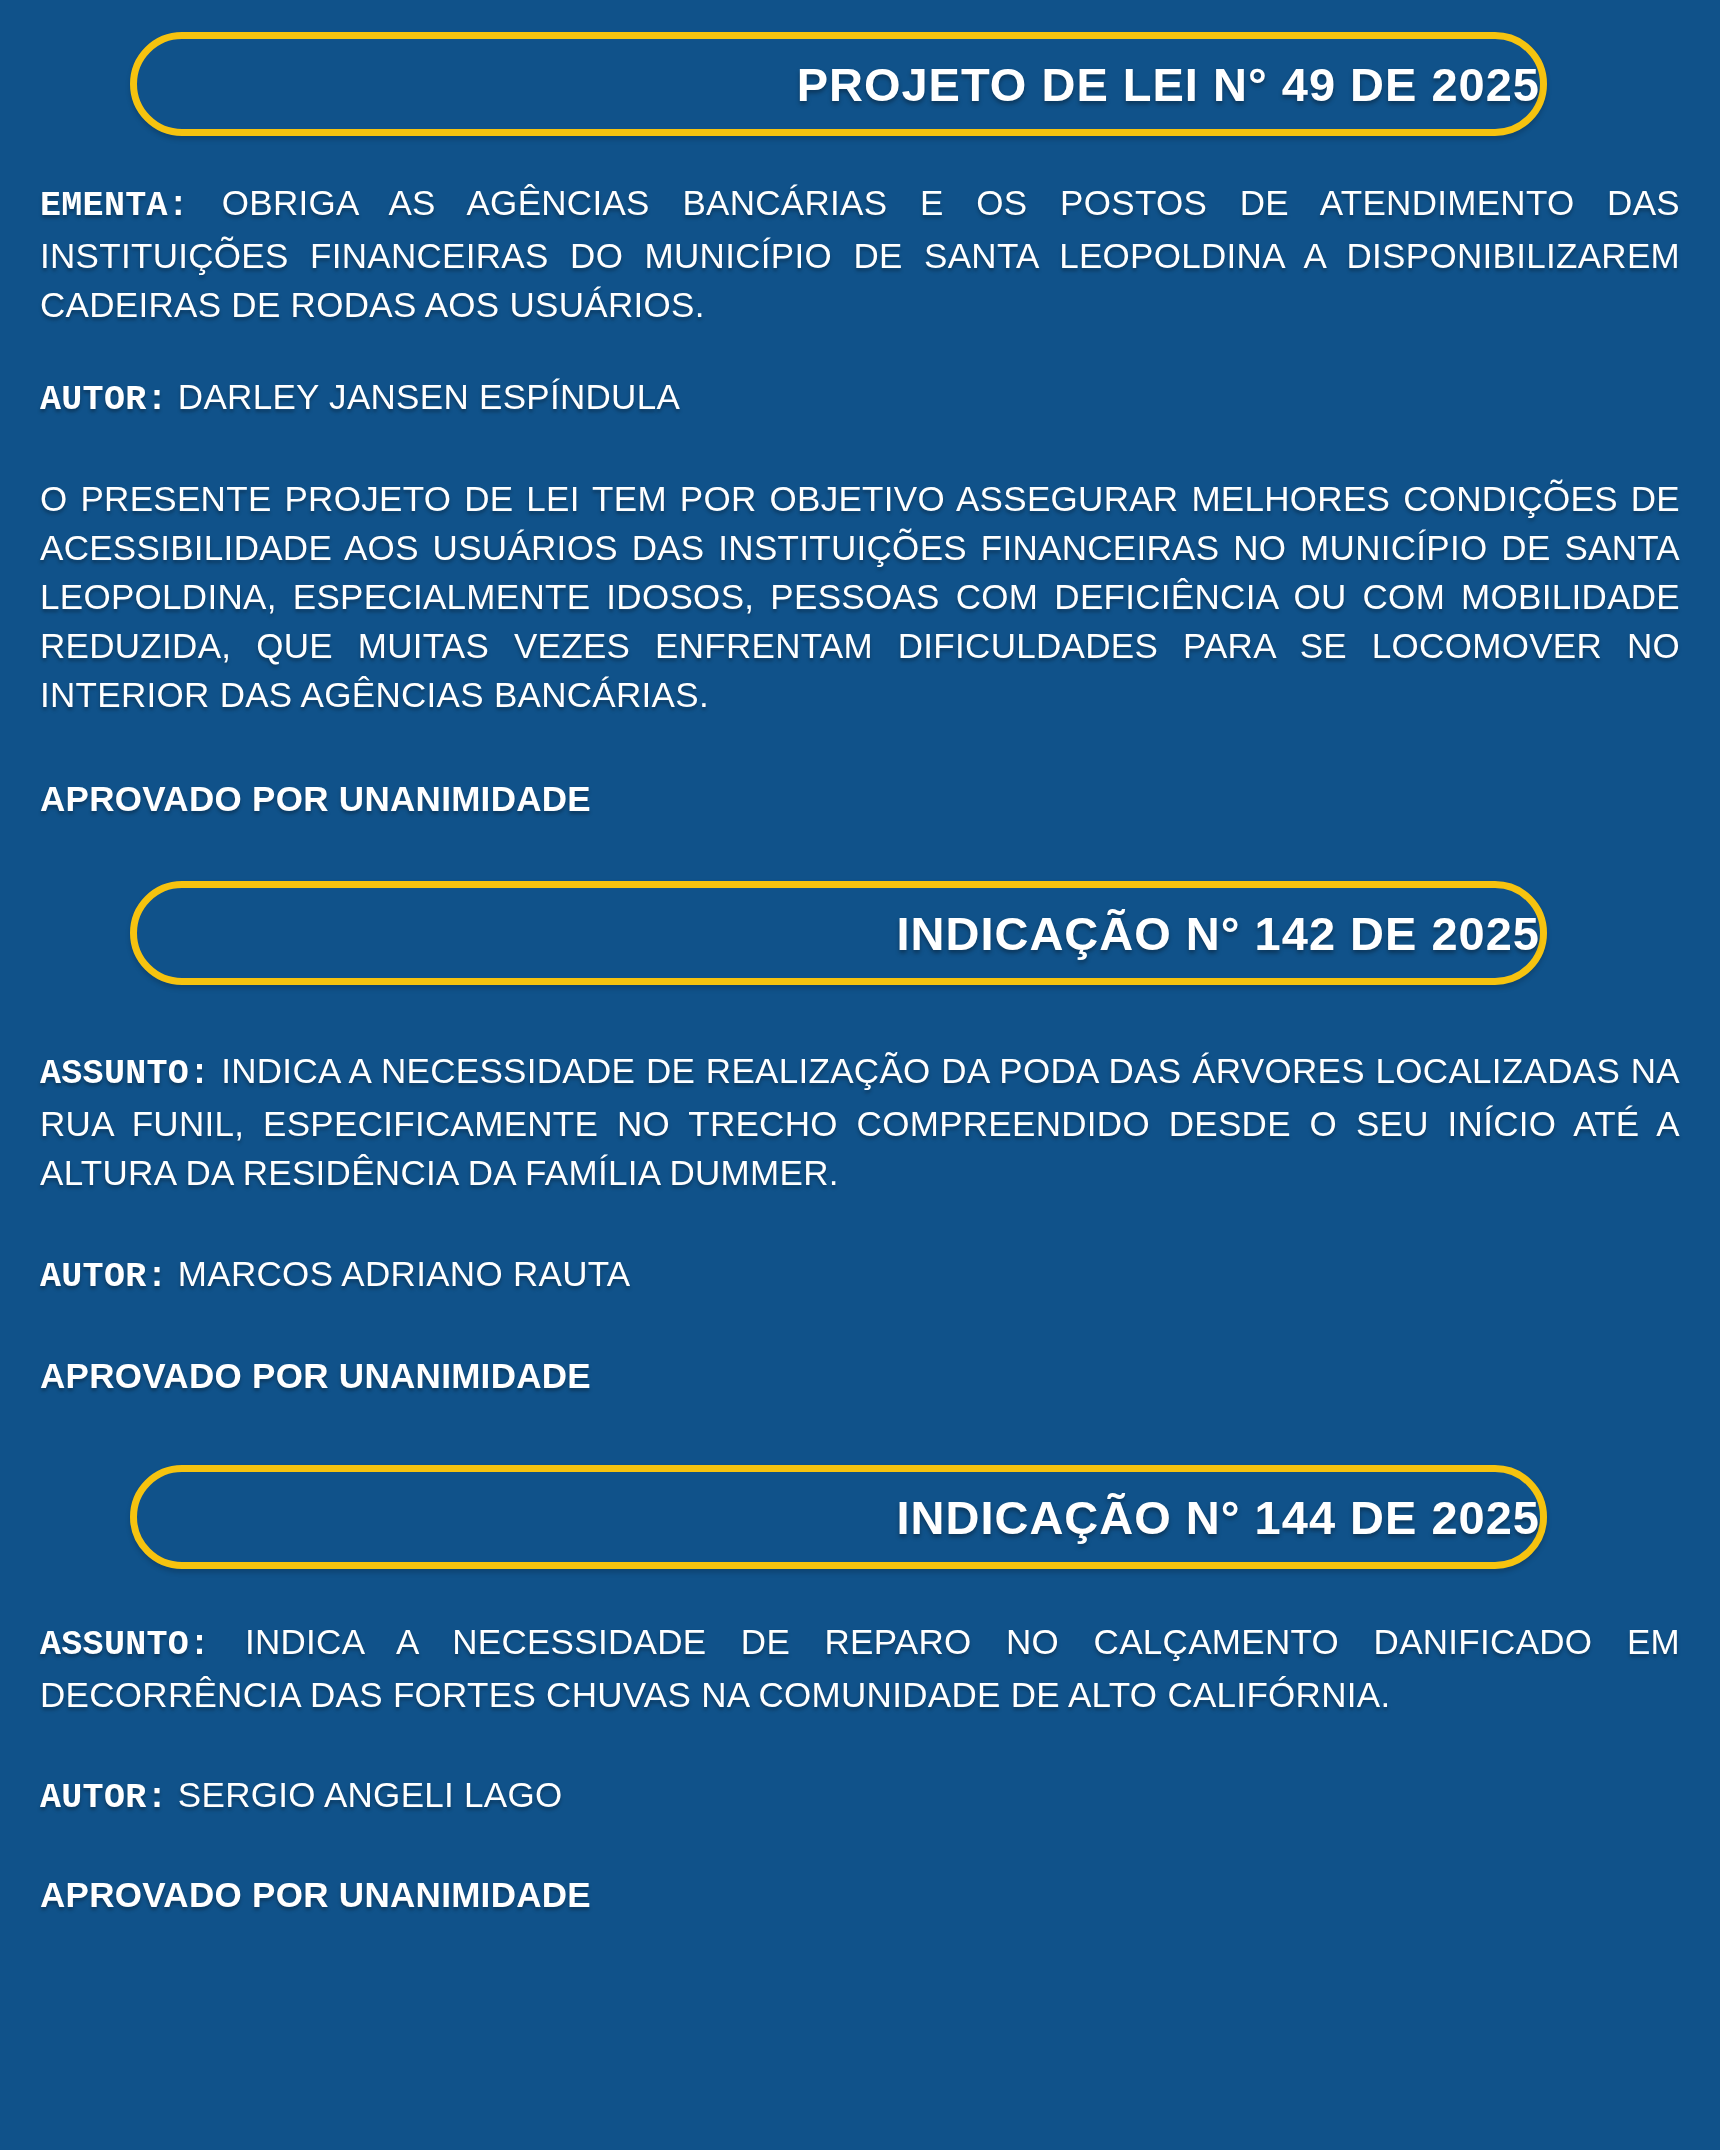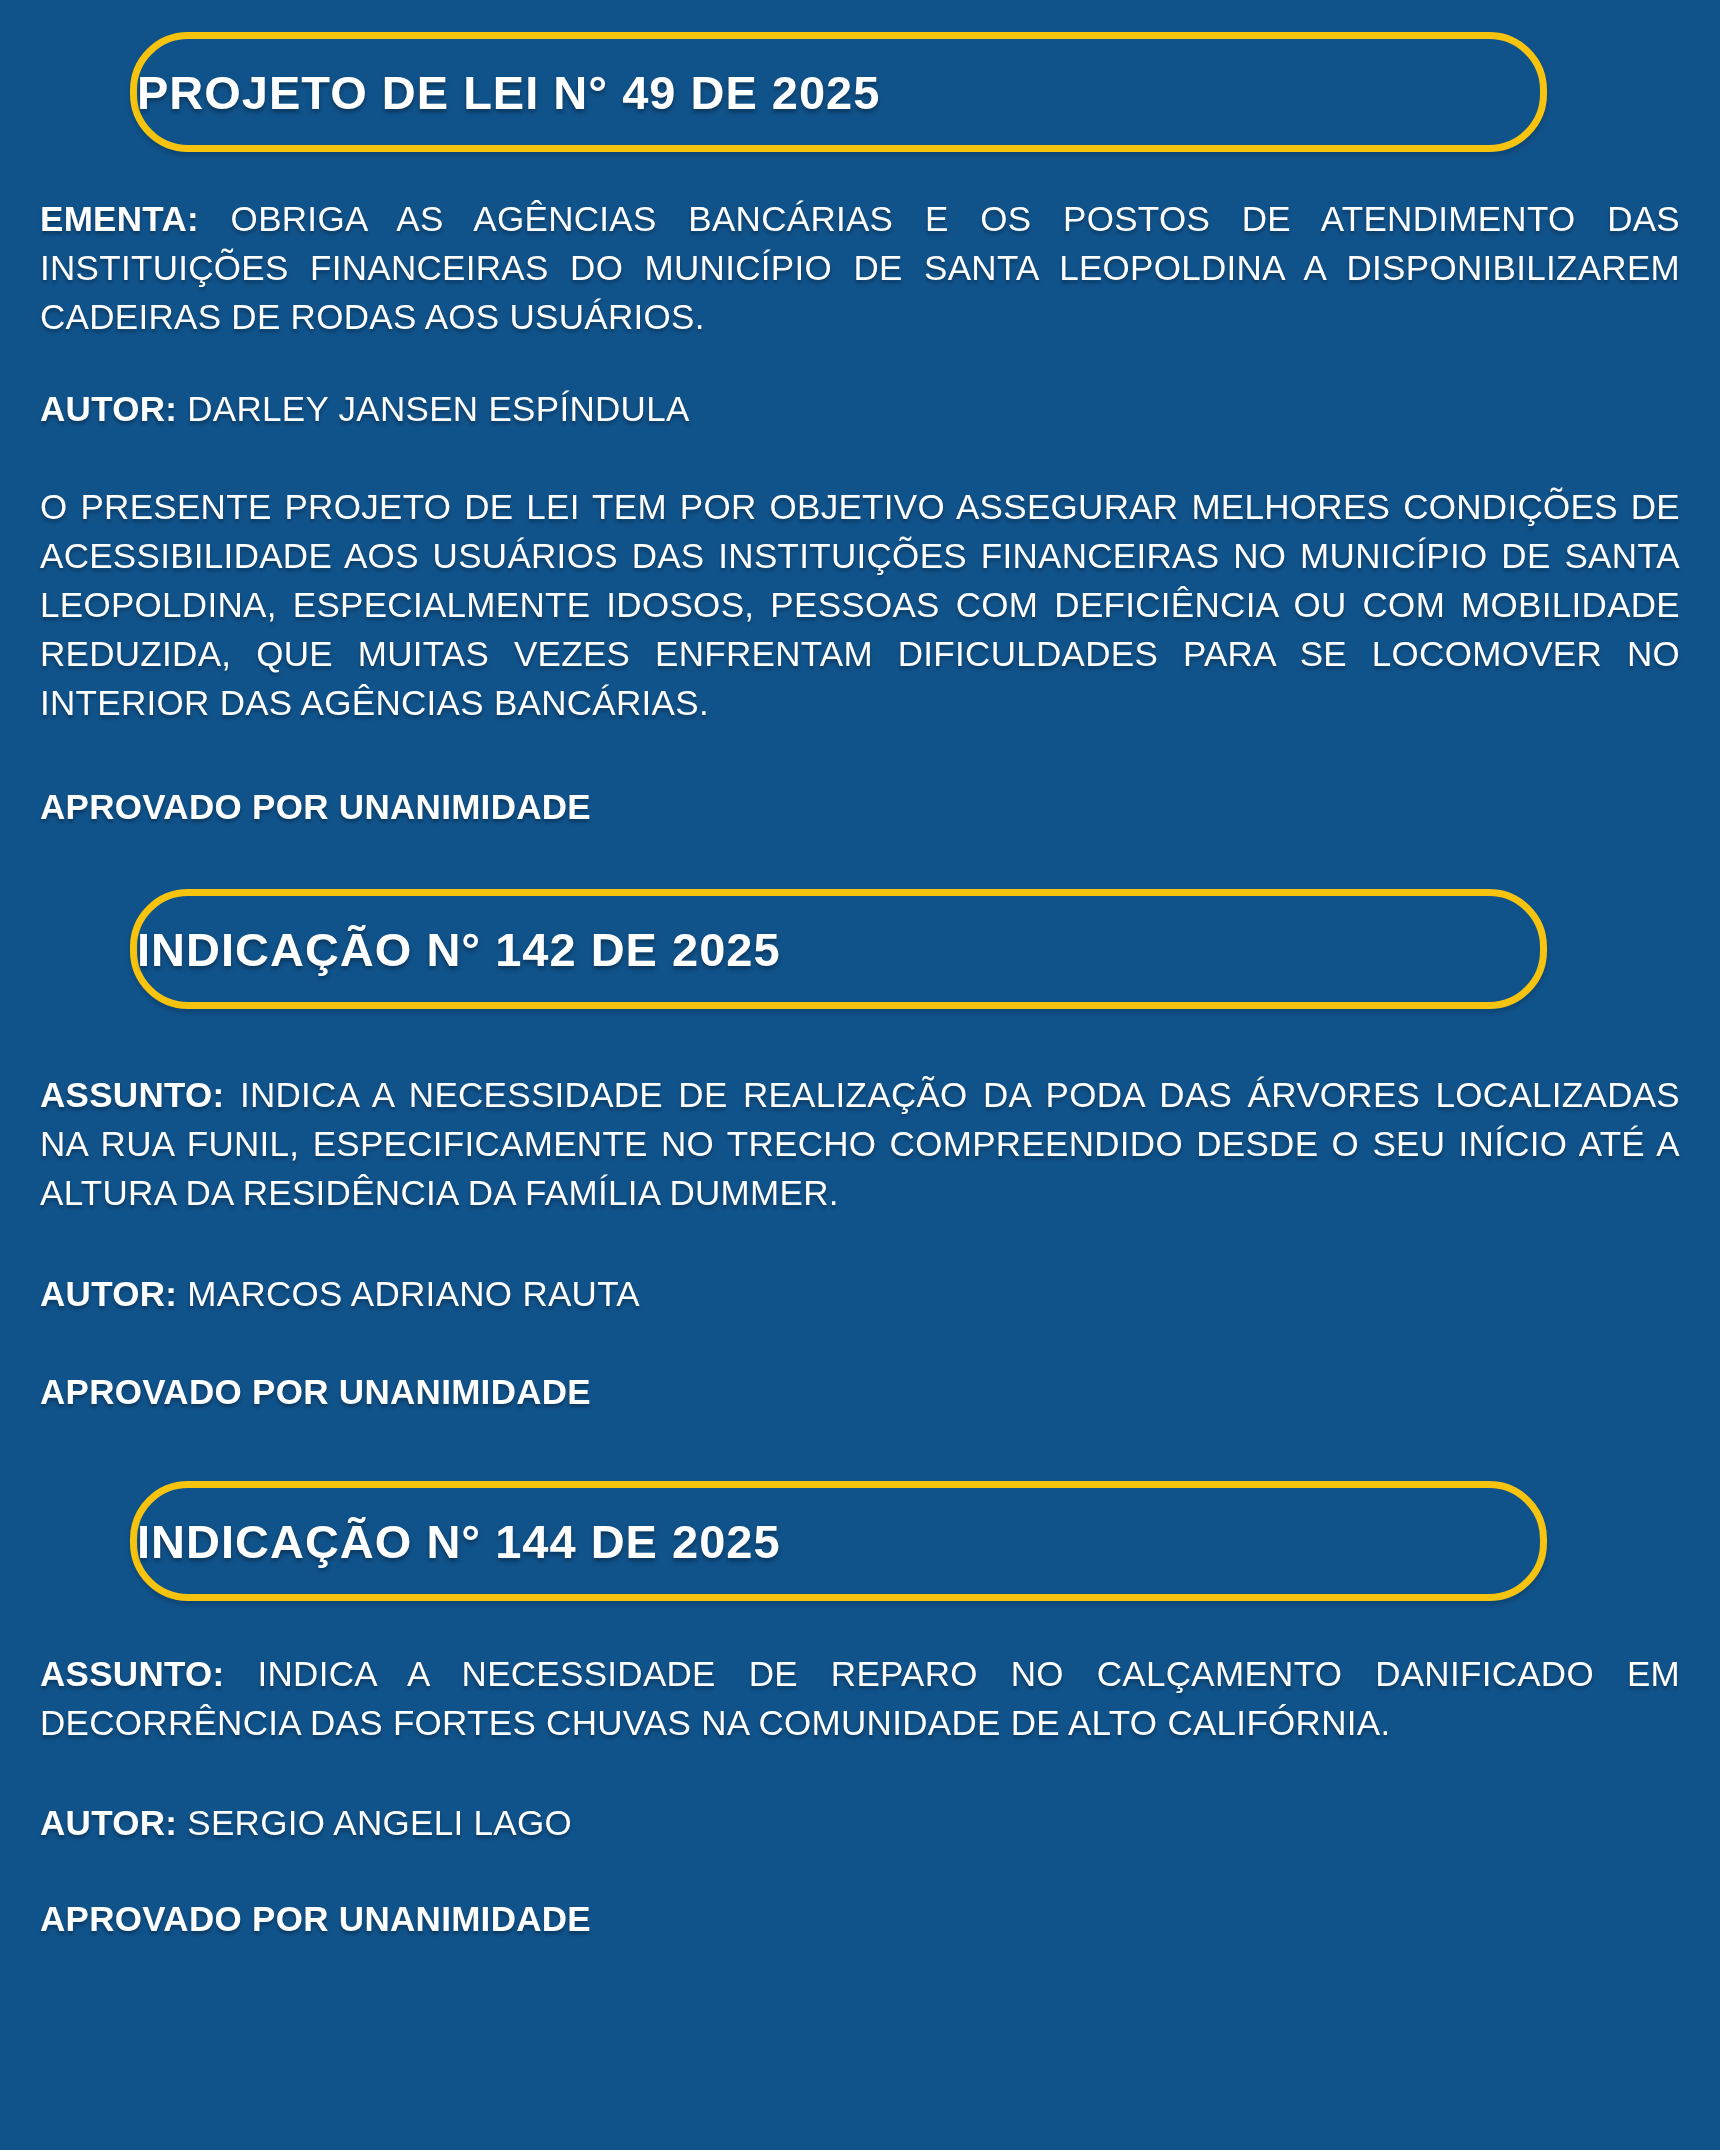--- a/index.html
+++ b/index.html
@@ -15,47 +15,47 @@
   }
   body {
     width: 1720px;
     height: 2151px;
     font-family: "Liberation Sans", sans-serif;
     color: var(--text);
     overflow: hidden;
   }
   .banner {
     width: 1417px;
-    height: 120px;
+    height: 104px;
     margin-left: 130px;
     border: 7.6px solid var(--accent);
     border-radius: 58px;
     display: flex;
     align-items: center;
-    justify-content: flex-start;
+    justify-content: flex-end;
     box-shadow: 0 3.6px 5.1px rgba(0,0,0,0.18);
   }
   .banner-title {
     font-weight: bold;
     font-size: 47px;
     letter-spacing: 1px;
     white-space: nowrap;
     text-shadow: 0 2.5px 4.1px rgba(0,0,0,0.35);
   }
   .para {
     margin: 0;
     padding: 0 40px;
     font-size: 35px;
     line-height: 49px;
     letter-spacing: 0.3px;
     text-align: justify;
     text-shadow: 0 2.5px 3.6px rgba(0,0,0,0.30);
   }
   .para.single-line { text-align: left; white-space: nowrap; }
-  .lbl { font-weight: bold; }
+  .lbl { font-weight: bold; font-family: Liberation Mono, monospace; }
   .approval {
     font-weight: bold;
   }
   
   .banner-1   { margin-top: 32px; }
   .ementa     { margin-top: 42px; }
   .justif     { margin-top: 49px; }
   .autor-1    { margin-top: 43px; }
   .aprov-1    { margin-top: 55px; }
   .banner-2   { margin-top: 58px; }

